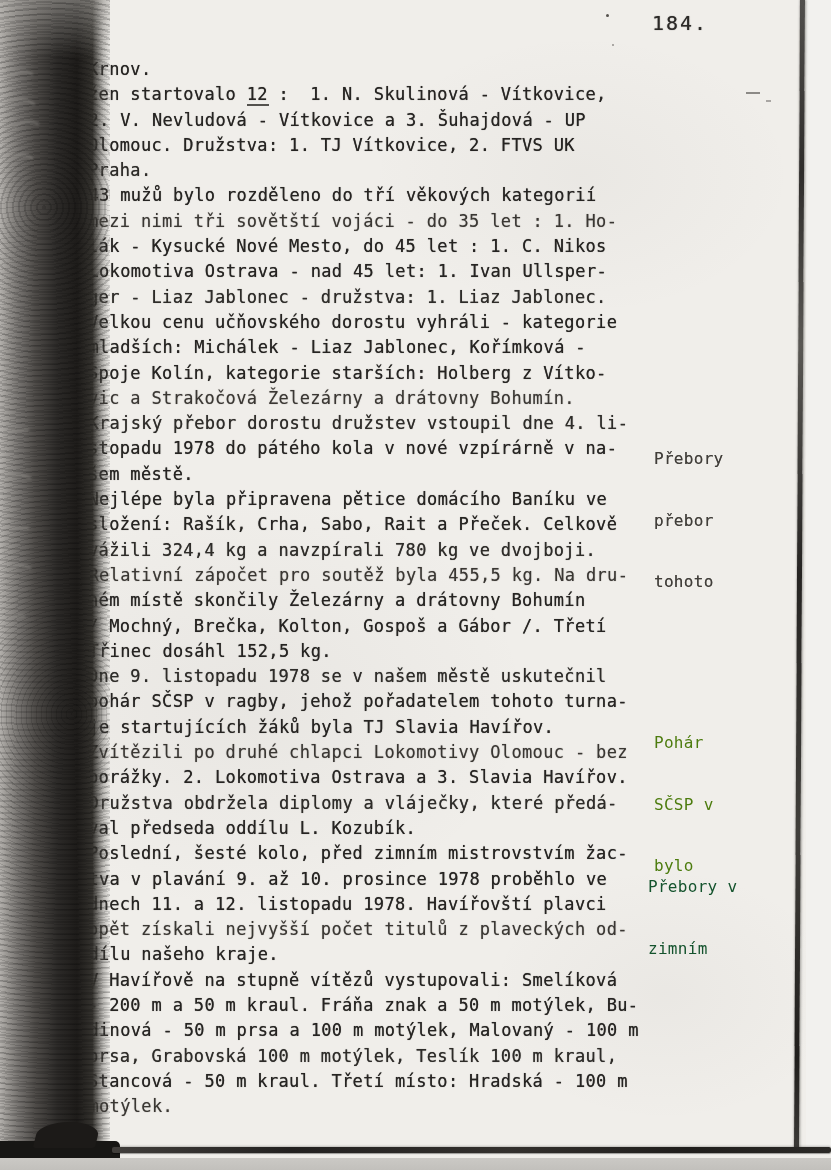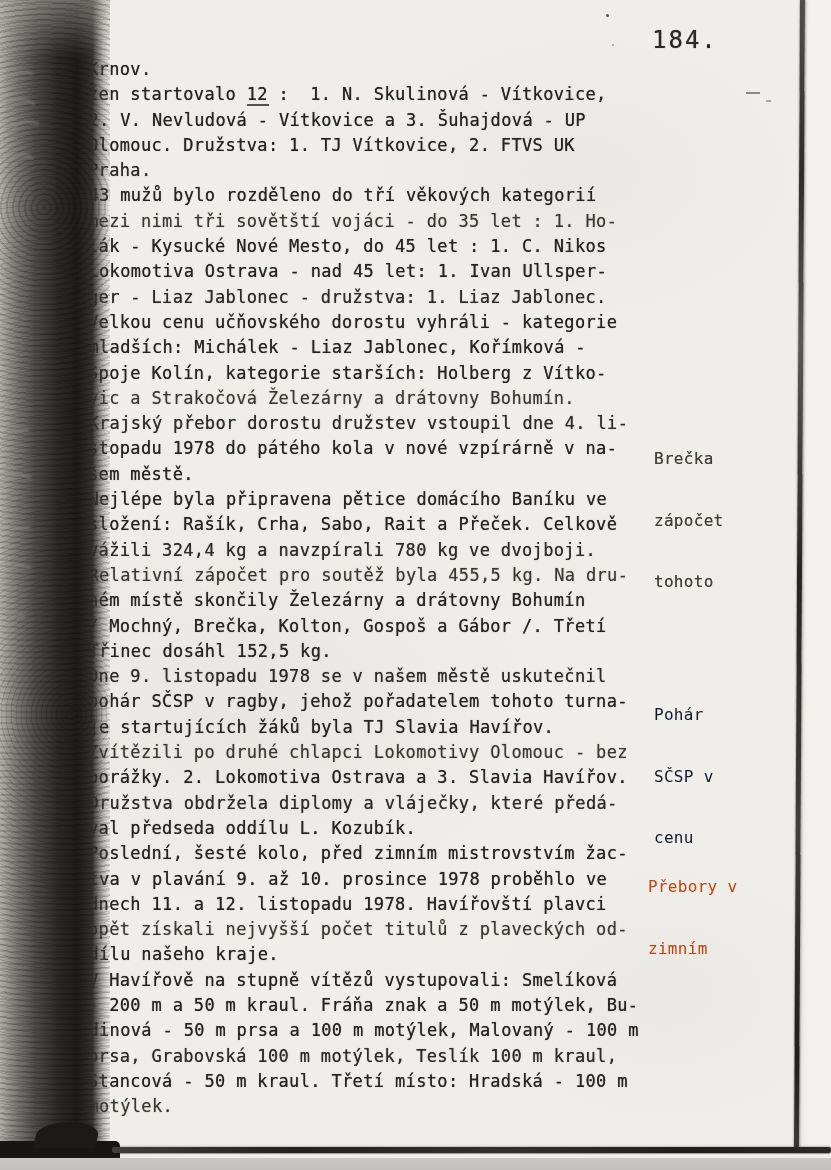--- a/index.html
+++ b/index.html
@@ -63,62 +63,61 @@
     background:linear-gradient(90deg,#413e3b,#232120 25%,#33302d 55%,#201e1c 80%,#2b2926);
     box-shadow:0 1px 1px rgba(0,0,0,0.35), 0 -1px 2px rgba(40,38,35,0.25);
   }
   .below-strip{
     position:absolute;left:0;top:1158px;width:831px;height:12px;z-index:7;
     background:linear-gradient(180deg,#cbc9c5,#c2c0bc);
   }
   
   .page-number{
     position:absolute;left:652px;top:11px;z-index:2;
-    font-size:24px;letter-spacing:2px;color:#2b2927;
+    font-size:20px;letter-spacing:2px;color:#2b2927;
     text-shadow:0 0 1px rgba(43,41,39,0.7);
-    margin-top:15px;
   }
   
   .margin-note{
     position:absolute;left:654px;z-index:2;
     font-size:16px;line-height:20.5px;letter-spacing:0.3px;white-space:pre;
   }
   .margin-note .mline{display:block;}
   .note-dark{top:408px;color:#413e3a;text-shadow:0 0 0.6px rgba(65,62,58,0.7);}
-  .note-faint-1{top:664px;color:#0f172a;filter:blur(0.35px);}
-  .note-faint-2{top:836px;left:648px;color:#c2410c;filter:blur(0.4px);}
+  .note-faint-1{top:692px;color:#4d7c0f;filter:blur(0.35px);}
+  .note-faint-2{top:836px;left:648px;color:#14532d;filter:blur(0.4px);}
   
   .speck{position:absolute;z-index:2;background:#55524e;border-radius:50%;}
   .speck-a{left:606px;top:14px;width:3px;height:3px;}
   .speck-b{left:612px;top:44px;width:2px;height:2px;opacity:.6;}
   .dash-mark{position:absolute;left:746px;top:92px;width:14px;height:2px;background:#6b6864;z-index:2;opacity:.75;}
   .dash-mark2{position:absolute;left:766px;top:100px;width:5px;height:2px;background:#7a7773;z-index:2;opacity:.6;}
   .underline-12{position:absolute;left:247px;top:104px;width:22px;height:2px;background:#383633;z-index:2;opacity:.85;}
 </style>
 </head>
 <body>
 
 <div class="paper-texture"></div>
 
 <div class="page-number">184.</div>
 
 <div class="typewriter"><div class="tline">Krnov.</div><div class="tline">žen startovalo 12 :  1. N. Skulinová - Vítkovice,</div><div class="tline">2. V. Nevludová - Vítkovice a 3. Šuhajdová - UP</div><div class="tline">Olomouc. Družstva: 1. TJ Vítkovice, 2. FTVS UK</div><div class="tline">Praha.</div><div class="tline">43 mužů bylo rozděleno do tří věkových kategorií</div><div class="tline">mezi nimi tři sovětští vojáci - do 35 let : 1. Ho-</div><div class="tline">lák - Kysucké Nové Mesto, do 45 let : 1. C. Nikos</div><div class="tline">Lokomotiva Ostrava - nad 45 let: 1. Ivan Ullsper-</div><div class="tline">ger - Liaz Jablonec - družstva: 1. Liaz Jablonec.</div><div class="tline">Velkou cenu učňovského dorostu vyhráli - kategorie</div><div class="tline">mladších: Michálek - Liaz Jablonec, Kořímková -</div><div class="tline">Spoje Kolín, kategorie starších: Holberg z Vítko-</div><div class="tline">vic a Strakočová Železárny a drátovny Bohumín.</div><div class="tline">Krajský přebor dorostu družstev vstoupil dne 4. li-</div><div class="tline">stopadu 1978 do pátého kola v nové vzpírárně v na-</div><div class="tline">šem městě.</div><div class="tline">Nejlépe byla připravena pětice domácího Baníku ve</div><div class="tline">složení: Rašík, Crha, Sabo, Rait a Přeček. Celkově</div><div class="tline">vážili 324,4 kg a navzpírali 780 kg ve dvojboji.</div><div class="tline">Relativní zápočet pro soutěž byla 455,5 kg. Na dru-</div><div class="tline">hém místě skončily Železárny a drátovny Bohumín</div><div class="tline">/ Mochný, Brečka, Kolton, Gospoš a Gábor /. Třetí</div><div class="tline">Třinec dosáhl 152,5 kg.</div><div class="tline">Dne 9. listopadu 1978 se v našem městě uskutečnil</div><div class="tline">pohár SČSP v ragby, jehož pořadatelem tohoto turna-</div><div class="tline">je startujících žáků byla TJ Slavia Havířov.</div><div class="tline">Zvítězili po druhé chlapci Lokomotivy Olomouc - bez</div><div class="tline">porážky. 2. Lokomotiva Ostrava a 3. Slavia Havířov.</div><div class="tline">Družstva obdržela diplomy a vláječky, které předá-</div><div class="tline">val předseda oddílu L. Kozubík.</div><div class="tline">Poslední, šesté kolo, před zimním mistrovstvím žac-</div><div class="tline">tva v plavání 9. až 10. prosince 1978 proběhlo ve</div><div class="tline">dnech 11. a 12. listopadu 1978. Havířovští plavci</div><div class="tline">opět získali nejvyšší počet titulů z plaveckých od-</div><div class="tline">dílu našeho kraje.</div><div class="tline">V Havířově na stupně vítězů vystupovali: Smelíková</div><div class="tline">- 200 m a 50 m kraul. Fráňa znak a 50 m motýlek, Bu-</div><div class="tline">dinová - 50 m prsa a 100 m motýlek, Malovaný - 100 m</div><div class="tline">prsa, Grabovská 100 m motýlek, Teslík 100 m kraul,</div><div class="tline">Stancová - 50 m kraul. Třetí místo: Hradská - 100 m</div><div class="tline">motýlek.</div></div>
 
 <div class="underline-12"></div>
 
 <div class="margin-note note-dark">
-  <span class="mline">Brečka</span>
-  <span class="mline">zápočet</span>
+  <span class="mline">Přebory</span>
+  <span class="mline">přebor</span>
   <span class="mline">tohoto</span>
 </div>
 
 <div class="margin-note note-faint-1">
   <span class="mline">Pohár</span>
   <span class="mline">SČSP v</span>
-  <span class="mline">cenu</span>
+  <span class="mline">bylo</span>
 </div>
 
 <div class="margin-note note-faint-2">
   <span class="mline">Přebory v</span>
   <span class="mline">zimním</span>
 </div>
 
 <div class="binding"></div>
 
 <svg class="ghost" style="left:4px;top:62px;" width="70" height="120" viewBox="0 0 70 120">

